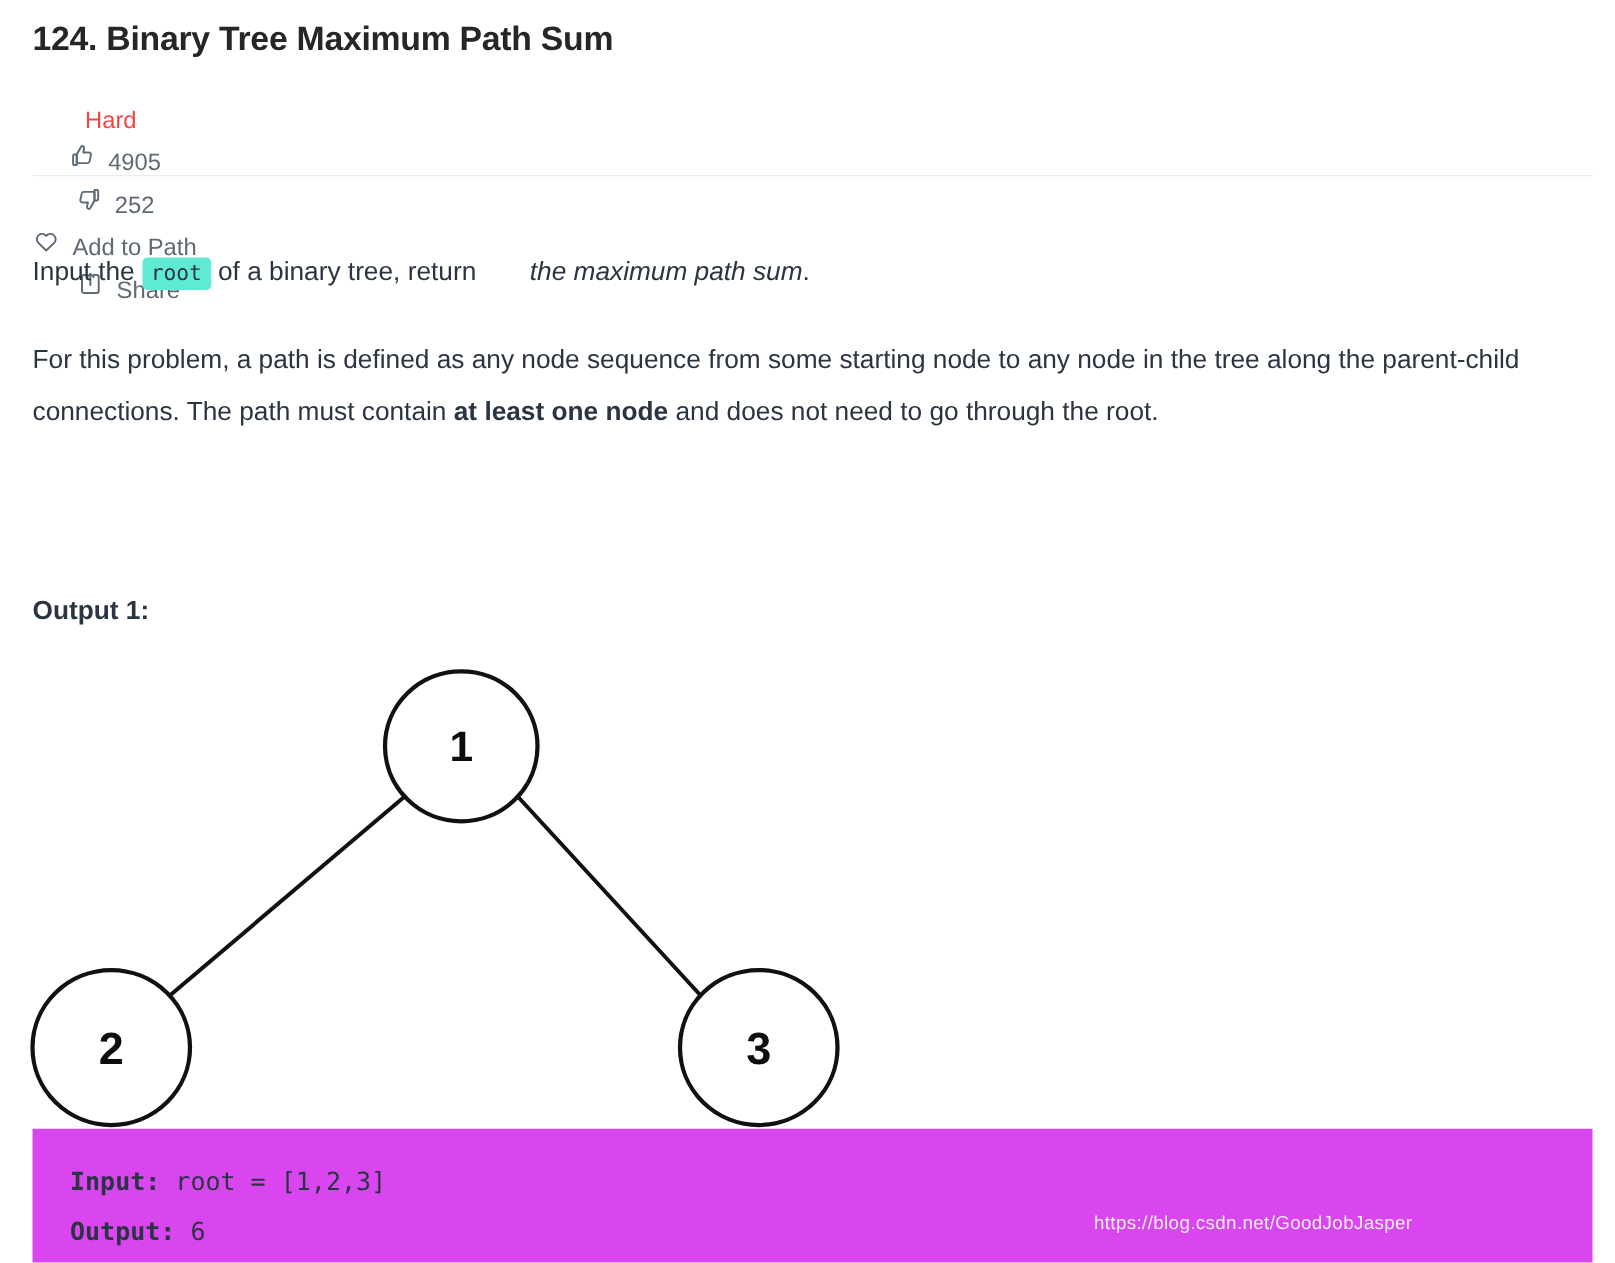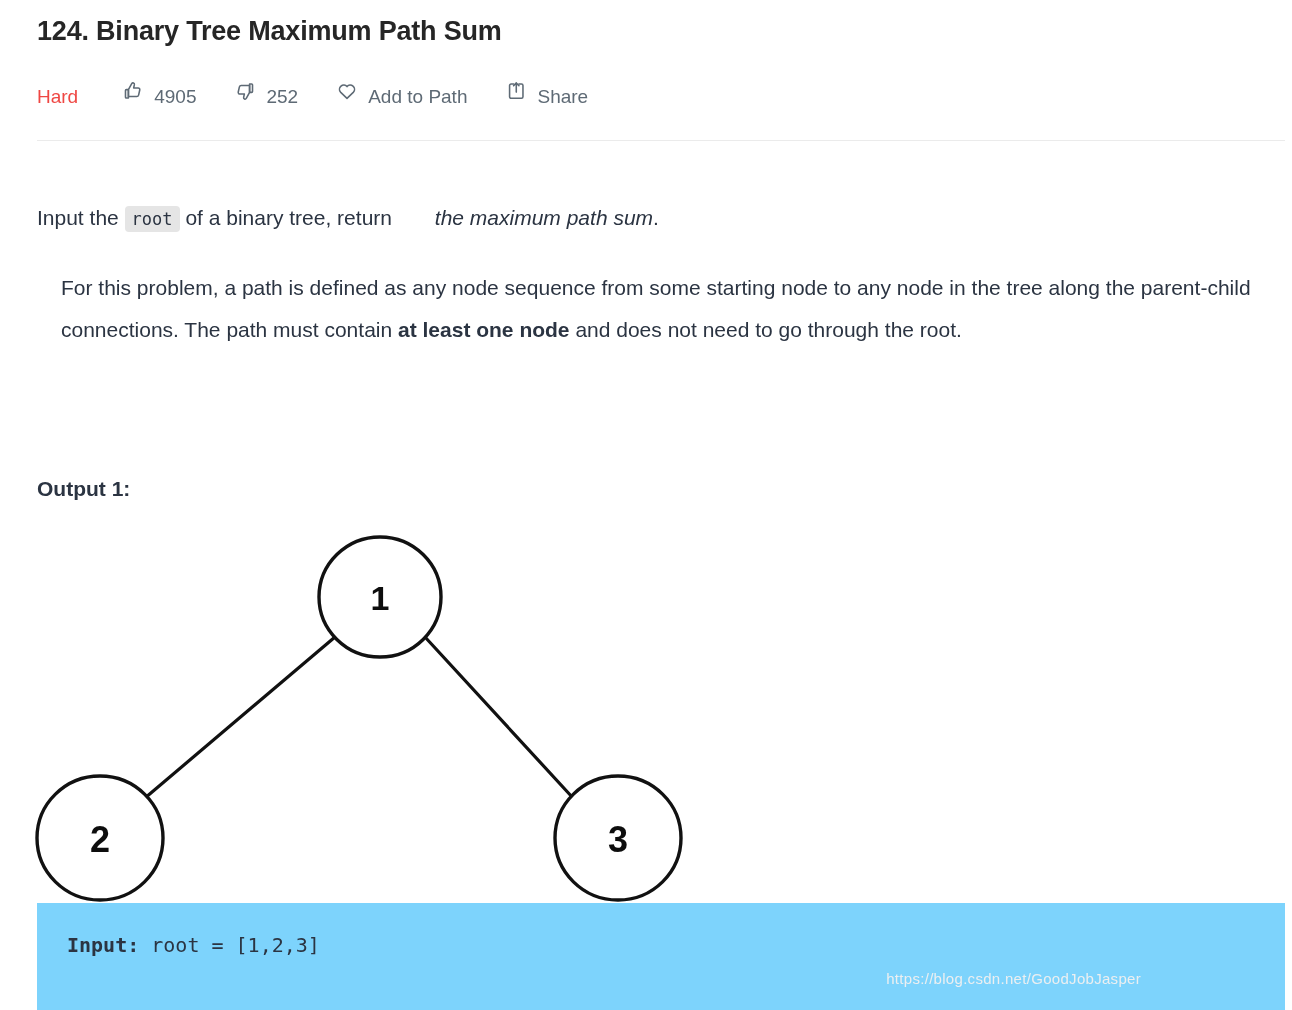--- a/index.html
+++ b/index.html
@@ -12,21 +12,21 @@
     height: 1010px;
     position: relative;
     overflow: hidden;
     font-family: "Liberation Sans", sans-serif;
     color: #262626;
     -webkit-font-smoothing: antialiased;
   }
 
   .page {
     position: absolute;
-    left: 15px; top: 0;
+    left: 4px; top: 0;
     width: 1144px;
     height: 1010px;
   }
 
   
   .problem-title {
     position: absolute;
     left: 22px;
     top: 14px;
     font-size: 27px;
@@ -39,20 +39,21 @@
 
   
   .action-bar {
     position: absolute;
     left: 22px;
     top: 80px;
     height: 34px;
     display: flex;
     align-items: center;
     gap: 0px;
+    flex-direction: column;
   }
   .difficulty {
     font-size: 19px;
     line-height: 34px;
     color: #ef4743;
     font-weight: normal;
     margin-right: 44px;
     white-space: nowrap;
   }
   .action-item {
@@ -90,26 +91,26 @@
   
   .para {
     position: absolute;
     left: 22px;
     width: 1230px;
     font-size: 21px;
     line-height: 42px;
     color: #2b3442;
   }
   .para-1 { top: 176px; }
-  .para-2 { top: 246px; margin-left: 24px; }
+  .para-2 { top: 246px; }
 
   code.inline {
     font-family: "DejaVu Sans Mono", "Liberation Mono", monospace;
     font-size: 17px;
-    background: #e5e5e5;
+    background: #5eead4;
     border-radius: 4px;
     padding: 3px 7px;
     color: #2b3442;
   }
   em.it { font-style: italic; margin-left: 37px; }
   b.bd { font-weight: bold; }
 
   
   .example-heading {
     position: absolute;
@@ -132,21 +133,21 @@
   }
   .tree-figure svg { display: block; }
 
   
   .code-block {
     position: absolute;
     left: 22px;
     top: 903px;
     width: 1248px;
     height: 107px;
-    background: #7dd3fc;
+    background: #d946ef;
     box-sizing: border-box;
     padding: 22px 0 0 30px;
   }
   .code-line {
     font-family: "DejaVu Sans Mono", "Liberation Mono", monospace;
     font-size: 20px;
     line-height: 40px;
     color: #2b3442;
     white-space: pre;
   }
@@ -253,17 +254,18 @@
         <g>
           <ellipse id="node-2-shape" fill="#ffffff" stroke="#111111" stroke-width="3.4" cx="603" cy="323" rx="63" ry="62"></ellipse>
           <text id="node-2-text" text-anchor="middle" dominant-baseline="central" font-family="Liberation Sans, sans-serif" font-size="36" font-weight="bold" fill="#0d0d0d" x="603" y="324">3</text>
         </g>
       </g>
     </svg>
   </div>
 
   <div class="code-block">
     <div class="code-line"><span class="lbl">Input:</span><span> root = [1,2,3]</span></div>
+    <div class="code-line"><span class="lbl">Output:</span><span> 6</span></div>
   </div>
 
   <div class="watermark">https://blog.csdn.net/GoodJobJasper</div>
 
 </div>
 
 </body></html>

